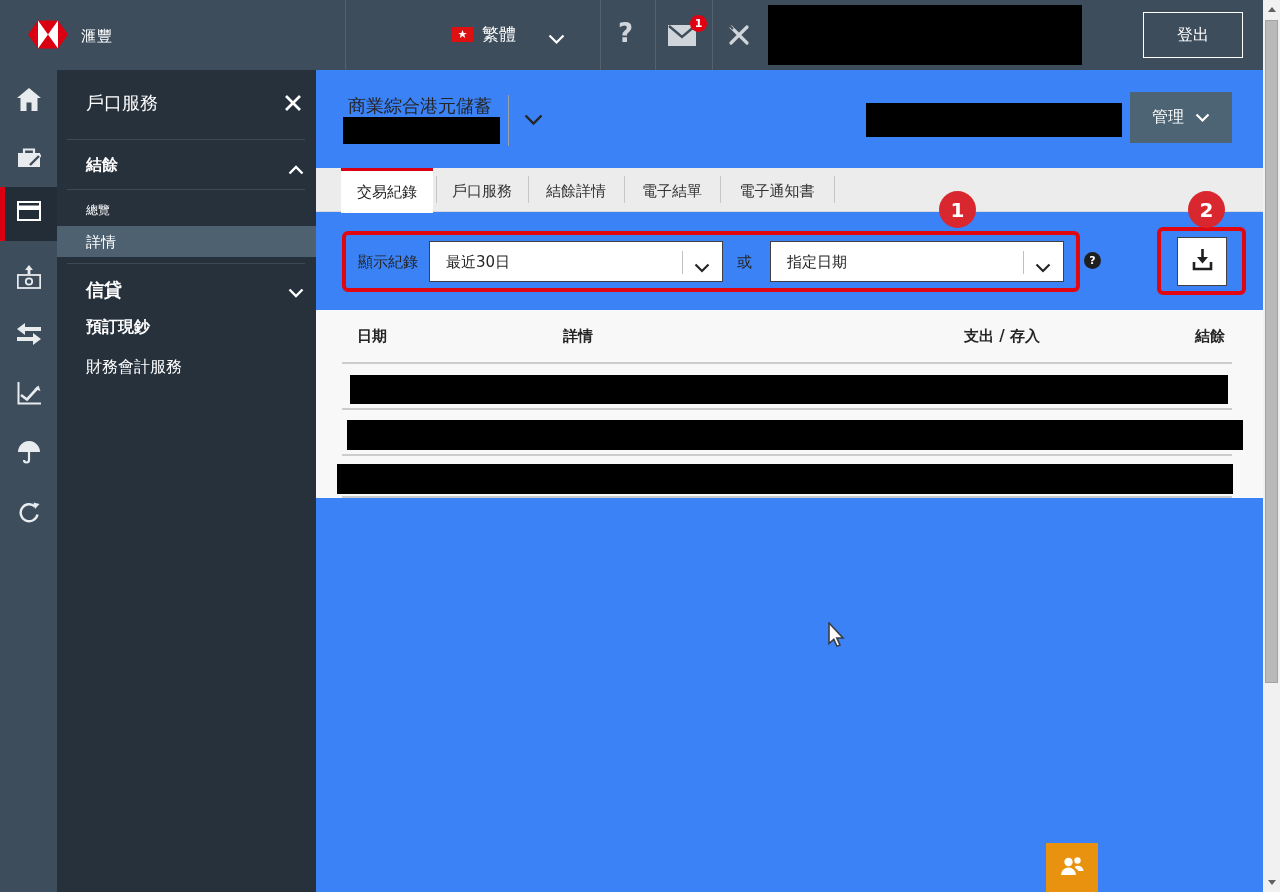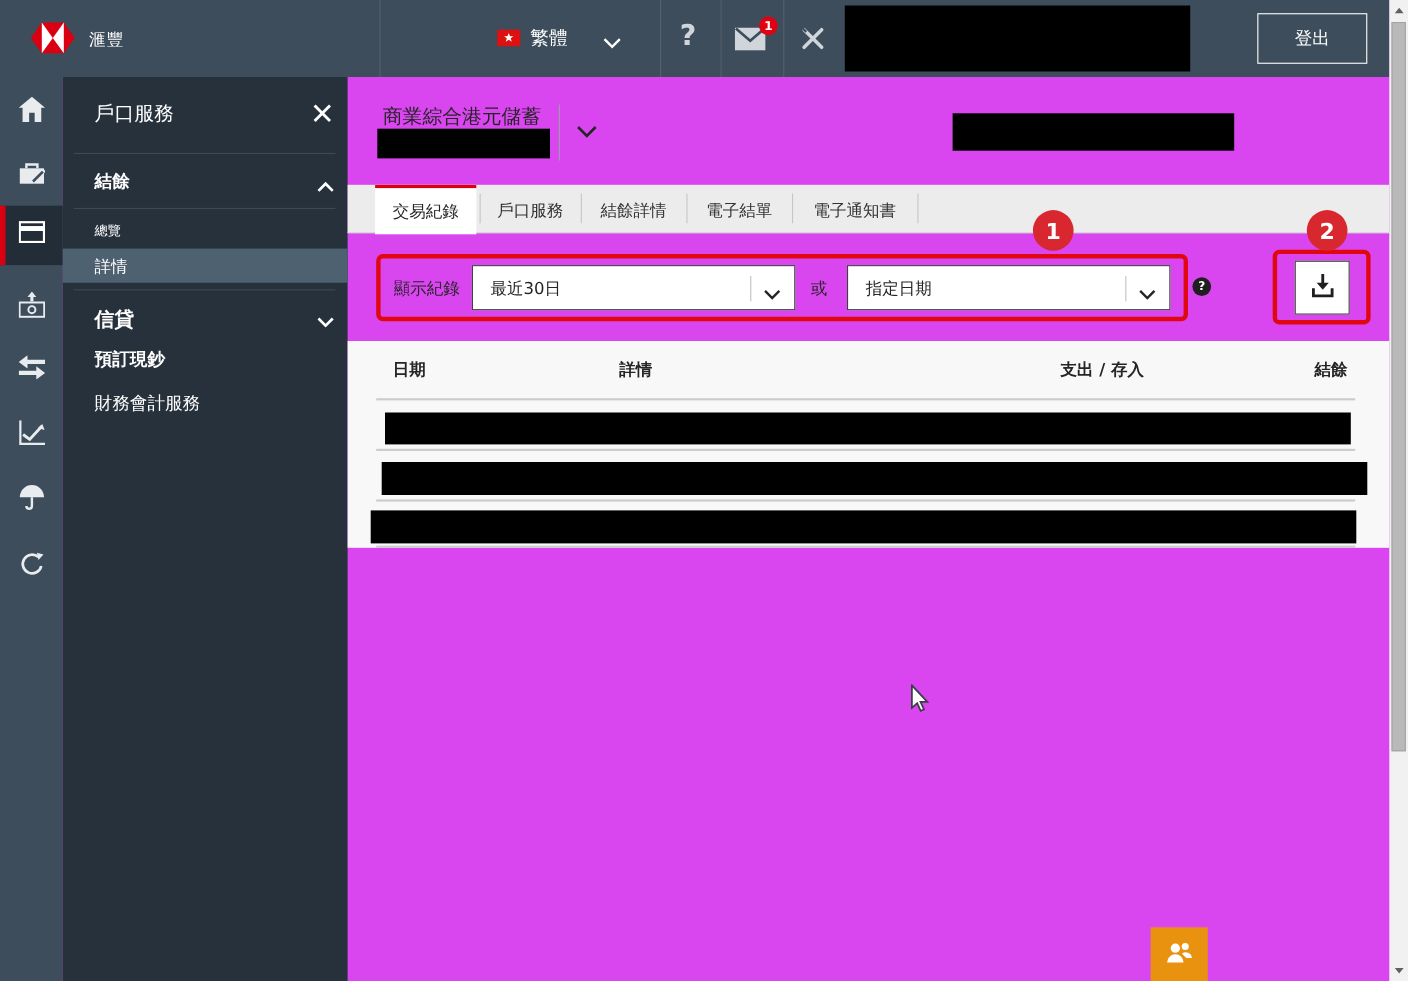--- a/index.html
+++ b/index.html
@@ -1,18 +1,18 @@
 <!DOCTYPE html>
 <html><head>
 <meta charset="utf-8">
 <style>
   * { margin:0; padding:0; box-sizing:border-box; }
   html,body { width:1280px; height:892px; overflow:hidden; }
   body { font-family:"DejaVu Sans","Liberation Sans",sans-serif; background:#fff; }
-  .page { position:relative; width:1280px; height:892px; background:#d946ef; overflow:hidden; }
+  .page { position:relative; width:1280px; height:892px; background:#3b82f6; overflow:hidden; }
 
   
   .hdr { position:absolute; left:0; top:0; width:1263px; height:70px; background:#3e4d5b; }
   .hdr-div { position:absolute; top:0; height:70px; width:1px; background:#53606d; }
   .logo-wrap { position:absolute; left:28px; top:20px; display:flex; align-items:center; gap:13px; }
   .brand { color:#ffffff; font-size:15px; letter-spacing:1px; }
   .flag { position:absolute; left:452px; top:27px; width:21px; height:15px; background:#dd1111; display:flex; align-items:center; justify-content:center; }
   .lang { position:absolute; left:482px; top:23px; color:#fff; font-size:17px; }
   .lang-chev { position:absolute; left:548px; top:30px; }
   .hdr-help { position:absolute; left:618px; top:18px; color:#cfd5da; font-size:26px; font-weight:bold; }
@@ -235,20 +235,28 @@
 
   <div class="acct-title">商業綜合港元儲蓄</div>
   <div class="acct-redact"></div>
   <div class="acct-vdiv"></div>
   <div class="acct-chev">
     <svg width="19" height="12" viewBox="0 0 19 12">
         <polyline points="1.5,1.5 9.5,9.5 17.5,1.5" fill="none" stroke="#252525" stroke-width="2.4"></polyline>
       </svg>
   </div>
   <div class="acct-redact2"></div>
+  <div class="manage">
+    <span>管理</span>
+    <span>
+      <svg width="15" height="10" viewBox="0 0 15 10">
+          <polyline points="1.5,1.5 7.5,7.5 13.5,1.5" fill="none" stroke="#ffffff" stroke-width="2.2"></polyline>
+        </svg>
+    </span>
+  </div>
 
   <div class="tabbar"></div>
   <div class="tab-active">交易紀錄</div>
   <div class="tab-sep" style="left:436px"></div>
   <div class="tab" style="left:436px; width:92px;">戶口服務</div>
   <div class="tab-sep" style="left:528px"></div>
   <div class="tab" style="left:528px; width:96px;">結餘詳情</div>
   <div class="tab-sep" style="left:624px"></div>
   <div class="tab" style="left:624px; width:96px;">電子結單</div>
   <div class="tab-sep" style="left:720px"></div>

